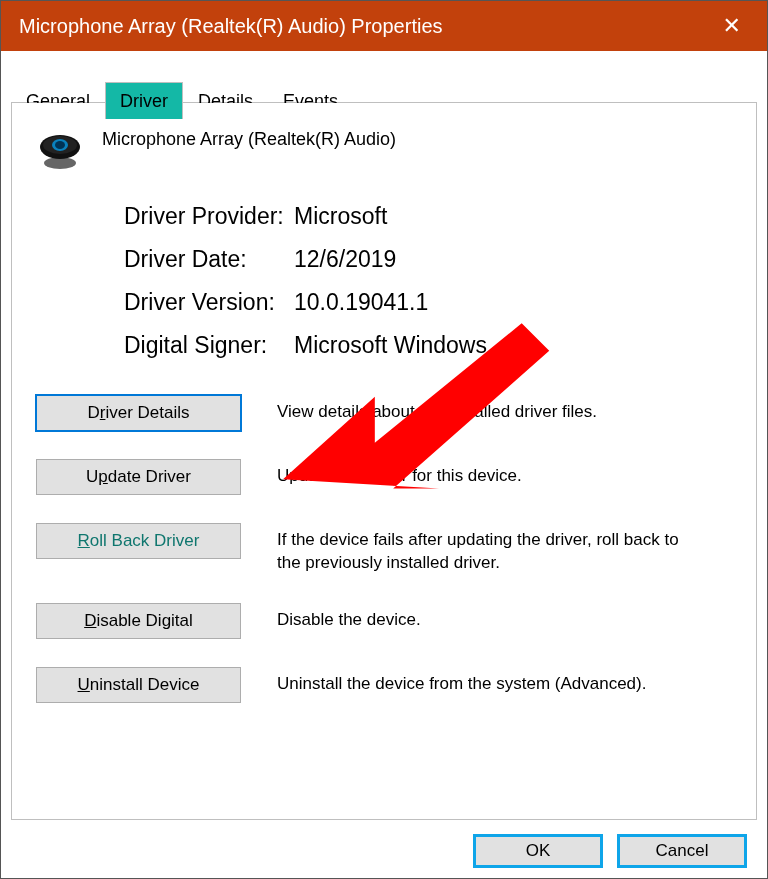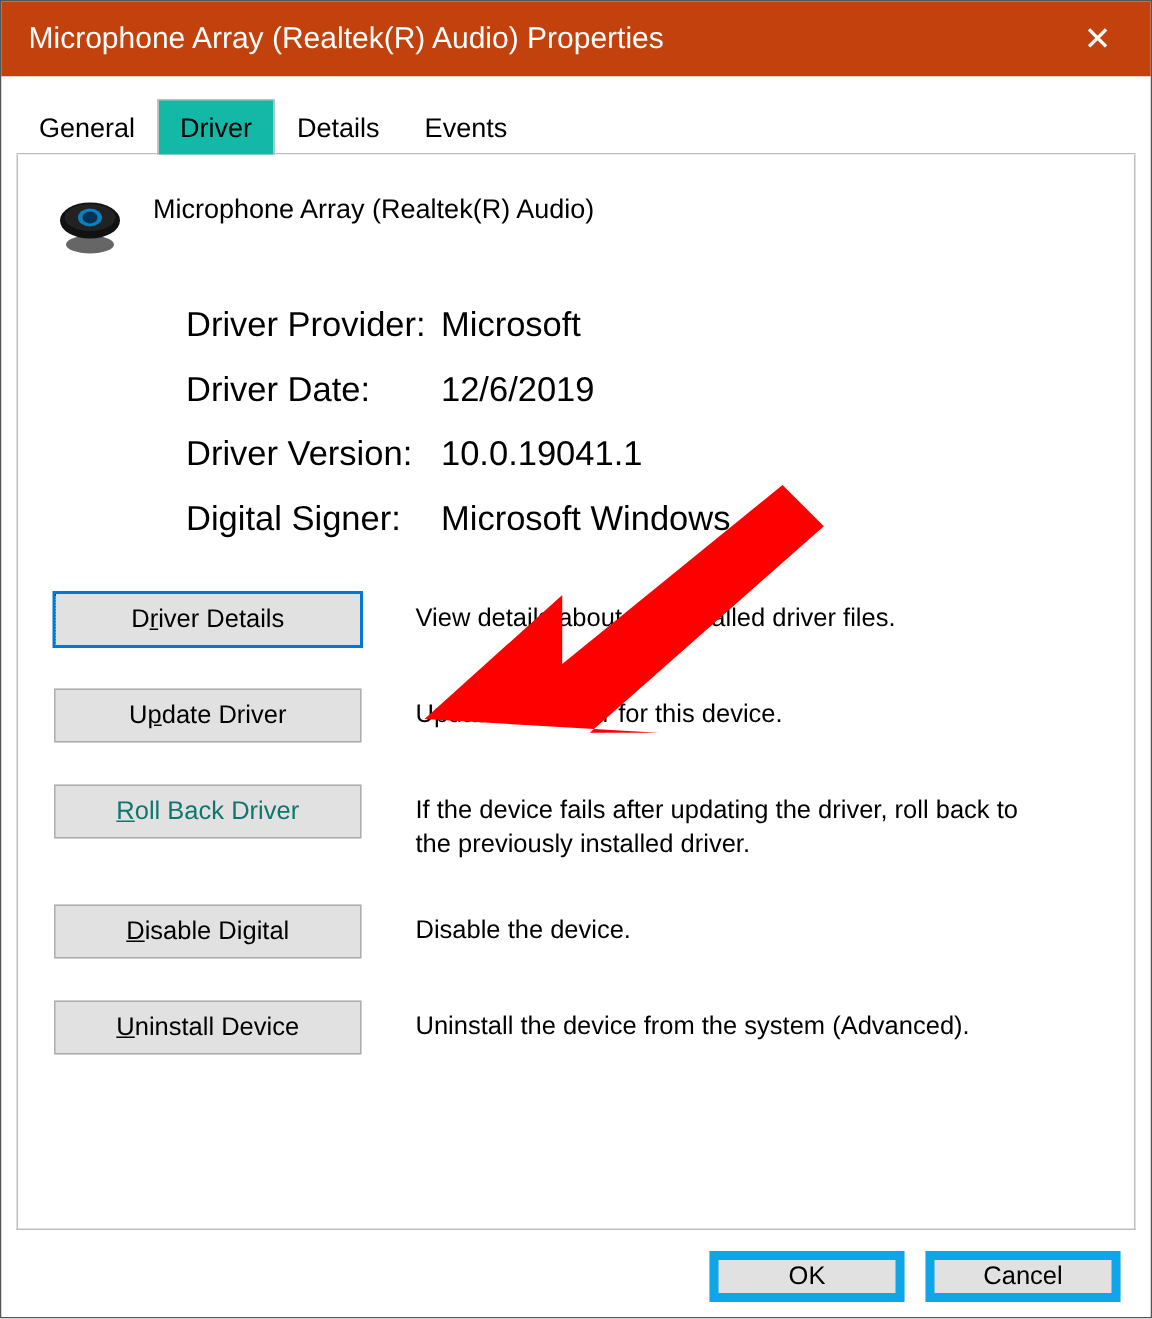--- a/index.html
+++ b/index.html
@@ -55,21 +55,21 @@
   }
   .tab {
     padding: 8px 14px 7px 14px;
     font-size: 18px;
     color: #000;
     border: 1px solid transparent;
     border-bottom: none;
     background: transparent;
     cursor: default;
     position: relative;
-    top: 1px;
+    top: 17px;
   }
   .tab.active {
     border-color: #bfbfbf;
     background: #14b8a6;
     z-index: 2;
   }
   .tabpanel {
     flex: 1;
     border: 1px solid #bfbfbf;
     border-top: none;
@@ -139,21 +139,21 @@
   .footer {
     display: flex;
     justify-content: flex-end;
     gap: 14px;
     padding: 14px 10px 0 0;
   }
   .dlg-btn {
     width: 130px;
     height: 34px;
     background: #e1e1e1;
-    border: 6px solid #0ea5e9;
+    border: 3px solid #0ea5e9;
     font-family: inherit;
     font-size: 17px;
     cursor: default;
   }
   
   .arrow-overlay {
     position: absolute;
     pointer-events: none;
     top: 0; left: 0; width: 100%; height: 100%;
     z-index: 50;

